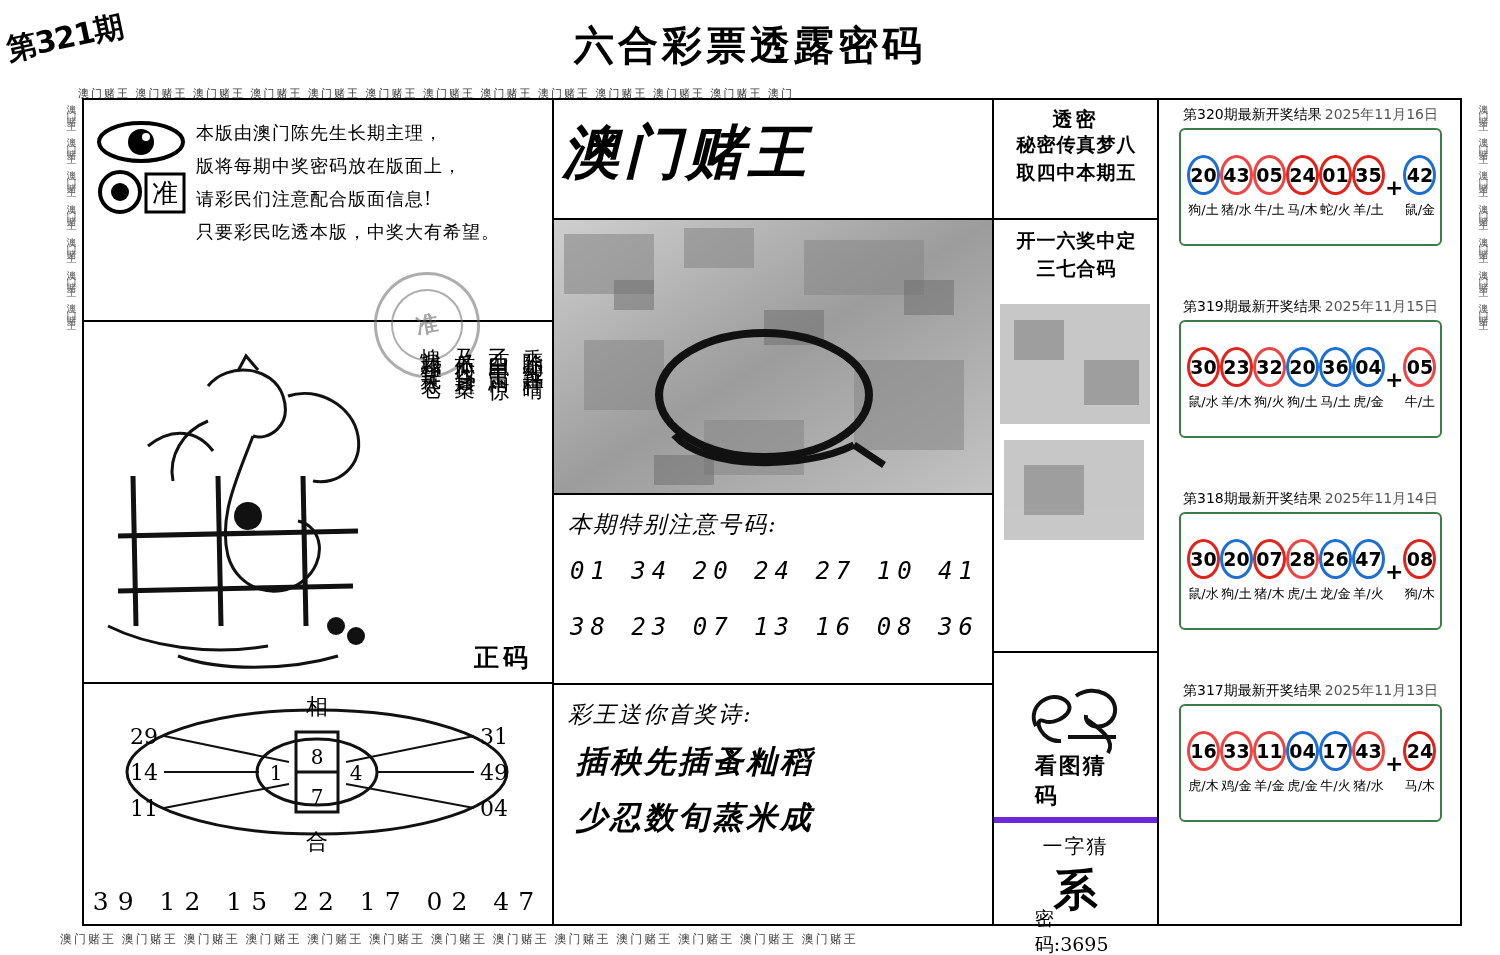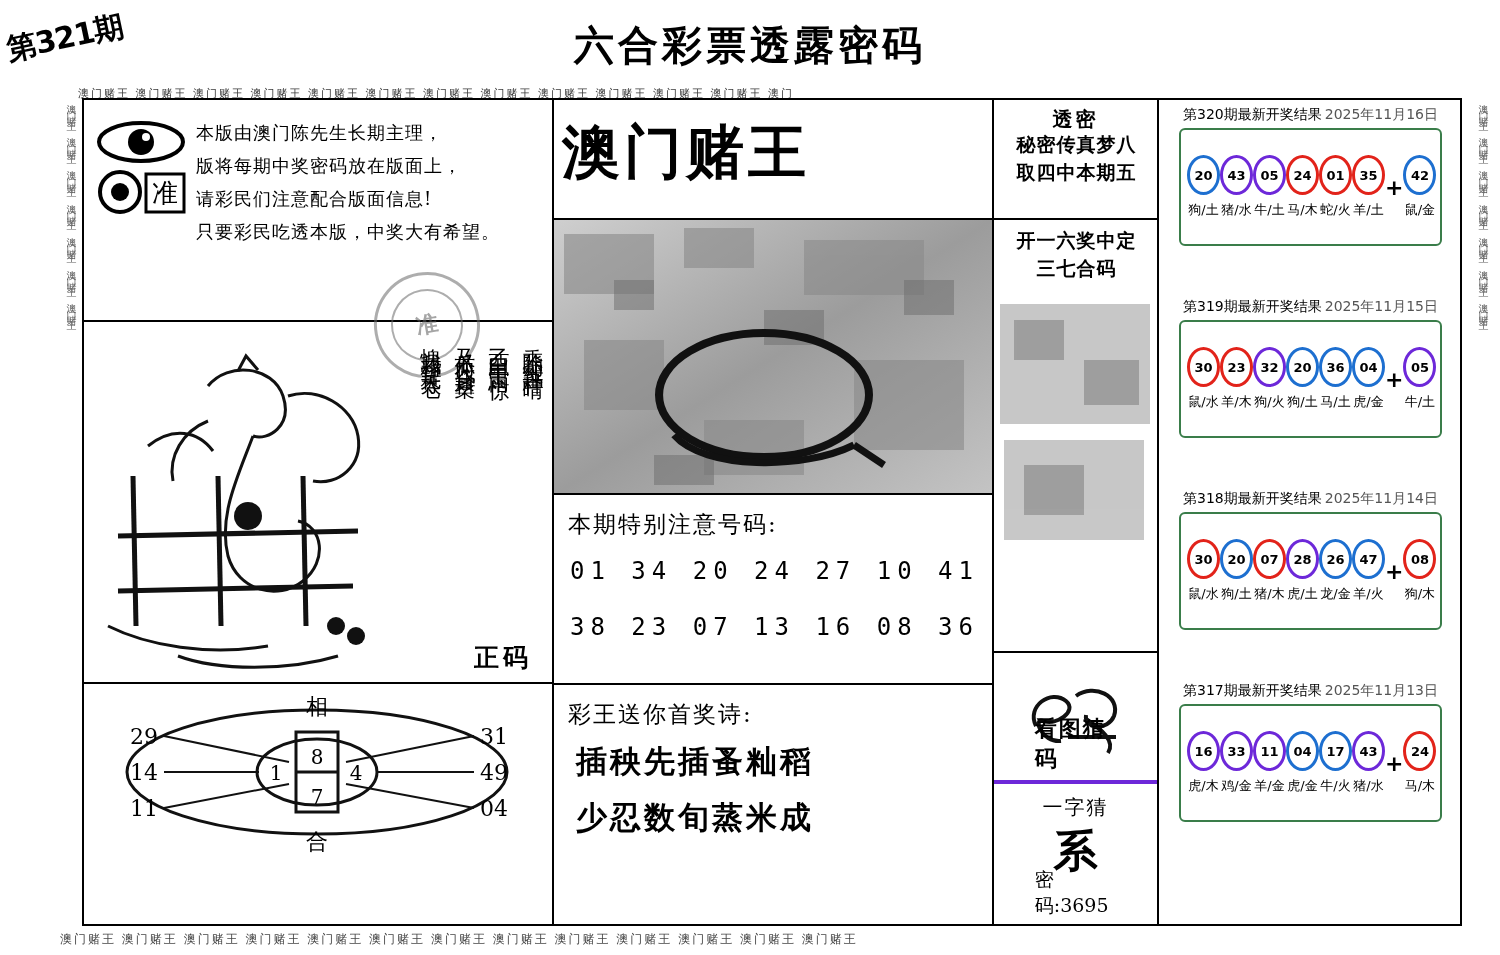--- a/index.html
+++ b/index.html
@@ -17,21 +17,21 @@
   .strip-top{left:78px;top:86px;width:1390px;}
   .strip-bottom{left:60px;top:931px;width:1400px;font-size:12px;opacity:.8;}
   .side-strip{position:absolute;width:20px;top:96px;height:830px;font-size:10px;writing-mode:vertical-rl;letter-spacing:6px;color:#333;overflow:hidden;opacity:.8;}
   .side-left{left:58px;}
   .side-right{left:1470px;}
 
   
   .frame{position:absolute;left:82px;top:98px;width:1380px;height:828px;border:2px solid #000;box-sizing:border-box;}
 
   .col-left{position:absolute;left:0;top:0;width:470px;height:100%;border-right:2px solid #000;box-sizing:border-box;}
-  .col-mid{position:absolute;left:470px;top:0;width:440px;height:100%;border-right:2px solid #000;box-sizing:border-box;}
+  .col-mid{position:absolute;left:470px;top:0;width:440px;height:100%;border-right:2px solid #000;box-sizing:border-box;font-style:italic;}
   .col-mid2{position:absolute;left:910px;top:0;width:165px;height:100%;border-right:2px solid #000;box-sizing:border-box;}
   .col-right{position:absolute;left:1075px;top:0;width:303px;height:100%;box-sizing:border-box;}
 
   
   .cell{position:relative;box-sizing:border-box;}
   .l-top{height:222px;border-bottom:2px solid #000;}
   .l-mid{height:362px;border-bottom:2px solid #000;}
   .l-bot{height:240px;}
 
   .eye-box{position:absolute;left:10px;top:14px;width:95px;height:110px;}
@@ -59,43 +59,43 @@
   .m-poem{height:170px;}
   .brandtitle{position:absolute;left:8px;top:14px;font-size:58px;font-weight:bold;font-family:"DejaVu Serif","Liberation Serif",serif;letter-spacing:4px;}
   .note-title{position:absolute;left:14px;top:14px;font-size:23px;font-family:"DejaVu Serif",serif;letter-spacing:2px;}
   .note-line{position:absolute;left:16px;font-size:24px;letter-spacing:6px;font-family:"DejaVu Sans Mono","Liberation Mono",monospace;}
   .gift-title{position:absolute;left:14px;top:14px;font-size:23px;font-family:"DejaVu Serif",serif;letter-spacing:2px;}
   .gift-line{position:absolute;left:22px;font-size:31px;font-weight:bold;font-family:"DejaVu Serif","Liberation Serif",serif;letter-spacing:3px;}
 
   
   .m2-a{height:120px;border-bottom:2px solid #000;position:relative;}
   .m2-b{height:433px;border-bottom:2px solid #000;}
-  .m2-c{height:131px;border-bottom:4px solid #6d28d9;position:relative;}
+  .m2-c{height:170px;border-bottom:6px solid #6d28d9;position:relative;}
   .m2-d{height:141px;position:relative;}
   .tm-title{position:absolute;left:50%;transform:translateX(-50%);top:6px;font-size:20px;font-weight:bold;letter-spacing:3px;font-family:"DejaVu Serif",serif;}
   .tm-body{position:absolute;left:6px;right:4px;top:30px;font-size:19px;line-height:28px;font-family:"DejaVu Serif","Liberation Serif",serif;letter-spacing:1px;text-align:center;font-weight:bold;}
   .kantu{position:absolute;left:50%;transform:translateX(-50%);bottom:6px;font-size:22px;font-weight:bold;letter-spacing:2px;font-family:"DejaVu Serif",serif;}
   .scribble{position:absolute;left:50%;transform:translateX(-50%);top:18px;}
   .onechar{position:absolute;left:50%;transform:translateX(-50%);top:10px;font-size:20px;letter-spacing:2px;font-family:"DejaVu Serif",serif;}
   .bigchar{position:absolute;left:50%;transform:translateX(-50%);top:38px;font-size:44px;font-weight:bold;font-family:"DejaVu Serif","Liberation Serif",serif;}
   .mima{position:absolute;left:50%;transform:translateX(-50%);bottom:6px;font-size:19px;font-family:"DejaVu Serif",serif;}
 
   
   .r-head{height:55px;border-bottom:1px solid #000;position:relative;overflow:hidden;}
   .r-head-title{position:absolute;left:6px;top:2px;font-size:33px;font-weight:bold;letter-spacing:2px;font-family:"DejaVu Serif","Liberation Serif",serif;}
   .r-head-sub{position:absolute;right:8px;top:14px;font-size:18px;font-weight:bold;letter-spacing:1px;}
   .draw{position:relative;height:192px;box-sizing:border-box;padding:0 20px;}
   .draw-hdr{display:flex;justify-content:space-between;align-items:flex-end;font-size:14px;padding:6px 4px 4px 4px;}
   .draw-hdr .dt{color:#555;font-size:14px;}
   .balls{border:2px solid #3a7d4a;border-radius:6px;height:118px;display:flex;align-items:center;padding:0 6px;box-sizing:border-box;}
   .ballwrap{width:33px;text-align:center;}
-  .ball{width:33px;height:40px;border-radius:50%;box-sizing:border-box;display:flex;align-items:center;justify-content:center;font-size:13px;font-weight:bold;}
+  .ball{width:33px;height:40px;border-radius:50%;box-sizing:border-box;display:flex;align-items:center;justify-content:center;font-size:19px;font-weight:bold;}
   .b-red{border:3px solid #e2231a;color:#000;}
   .b-blue{border:3px solid #1d6fd0;color:#000;}
-  .b-green{border:3px solid #6d28d9;color:#000;}
+  .b-green{border:3px solid #ef4444;color:#000;}
   .zod{font-size:13px;margin-top:6px;letter-spacing:0px;white-space:nowrap;}
   .plus{width:22px;text-align:center;font-size:22px;font-weight:bold;}
 </style>
 </head>
 <body>
 
 <div class="page">
 
   <div class="issue">第321期</div>
   <div class="main-title">六合彩票透露密码</div>
@@ -186,20 +186,21 @@
             <text x="60" y="132" text-anchor="middle" font-size="22" font-family="DejaVu Serif, serif">11</text>
             <text x="410" y="60" text-anchor="middle" font-size="22" font-family="DejaVu Serif, serif">31</text>
             <text x="410" y="96" text-anchor="middle" font-size="22" font-family="DejaVu Serif, serif">49</text>
             <text x="410" y="132" text-anchor="middle" font-size="22" font-family="DejaVu Serif, serif">04</text>
             <text x="192" y="96" text-anchor="middle" font-size="20" font-family="DejaVu Serif, serif">1</text>
             <text x="233" y="80" text-anchor="middle" font-size="20" font-family="DejaVu Serif, serif">8</text>
             <text x="233" y="120" text-anchor="middle" font-size="20" font-family="DejaVu Serif, serif">7</text>
             <text x="272" y="96" text-anchor="middle" font-size="20" font-family="DejaVu Serif, serif">4</text>
           </svg>
         </div>
+        <div class="numrow">39  12  15  22  17  02  47</div>
       </div>
     </div>
 
     <div class="col-mid">
       <div class="cell m-top">
         <div class="brandtitle">澳门赌王</div>
       </div>
 
       <div class="cell m-pic">
         <svg width="438" height="275" viewBox="0 0 438 275" preserveAspectRatio="none">

